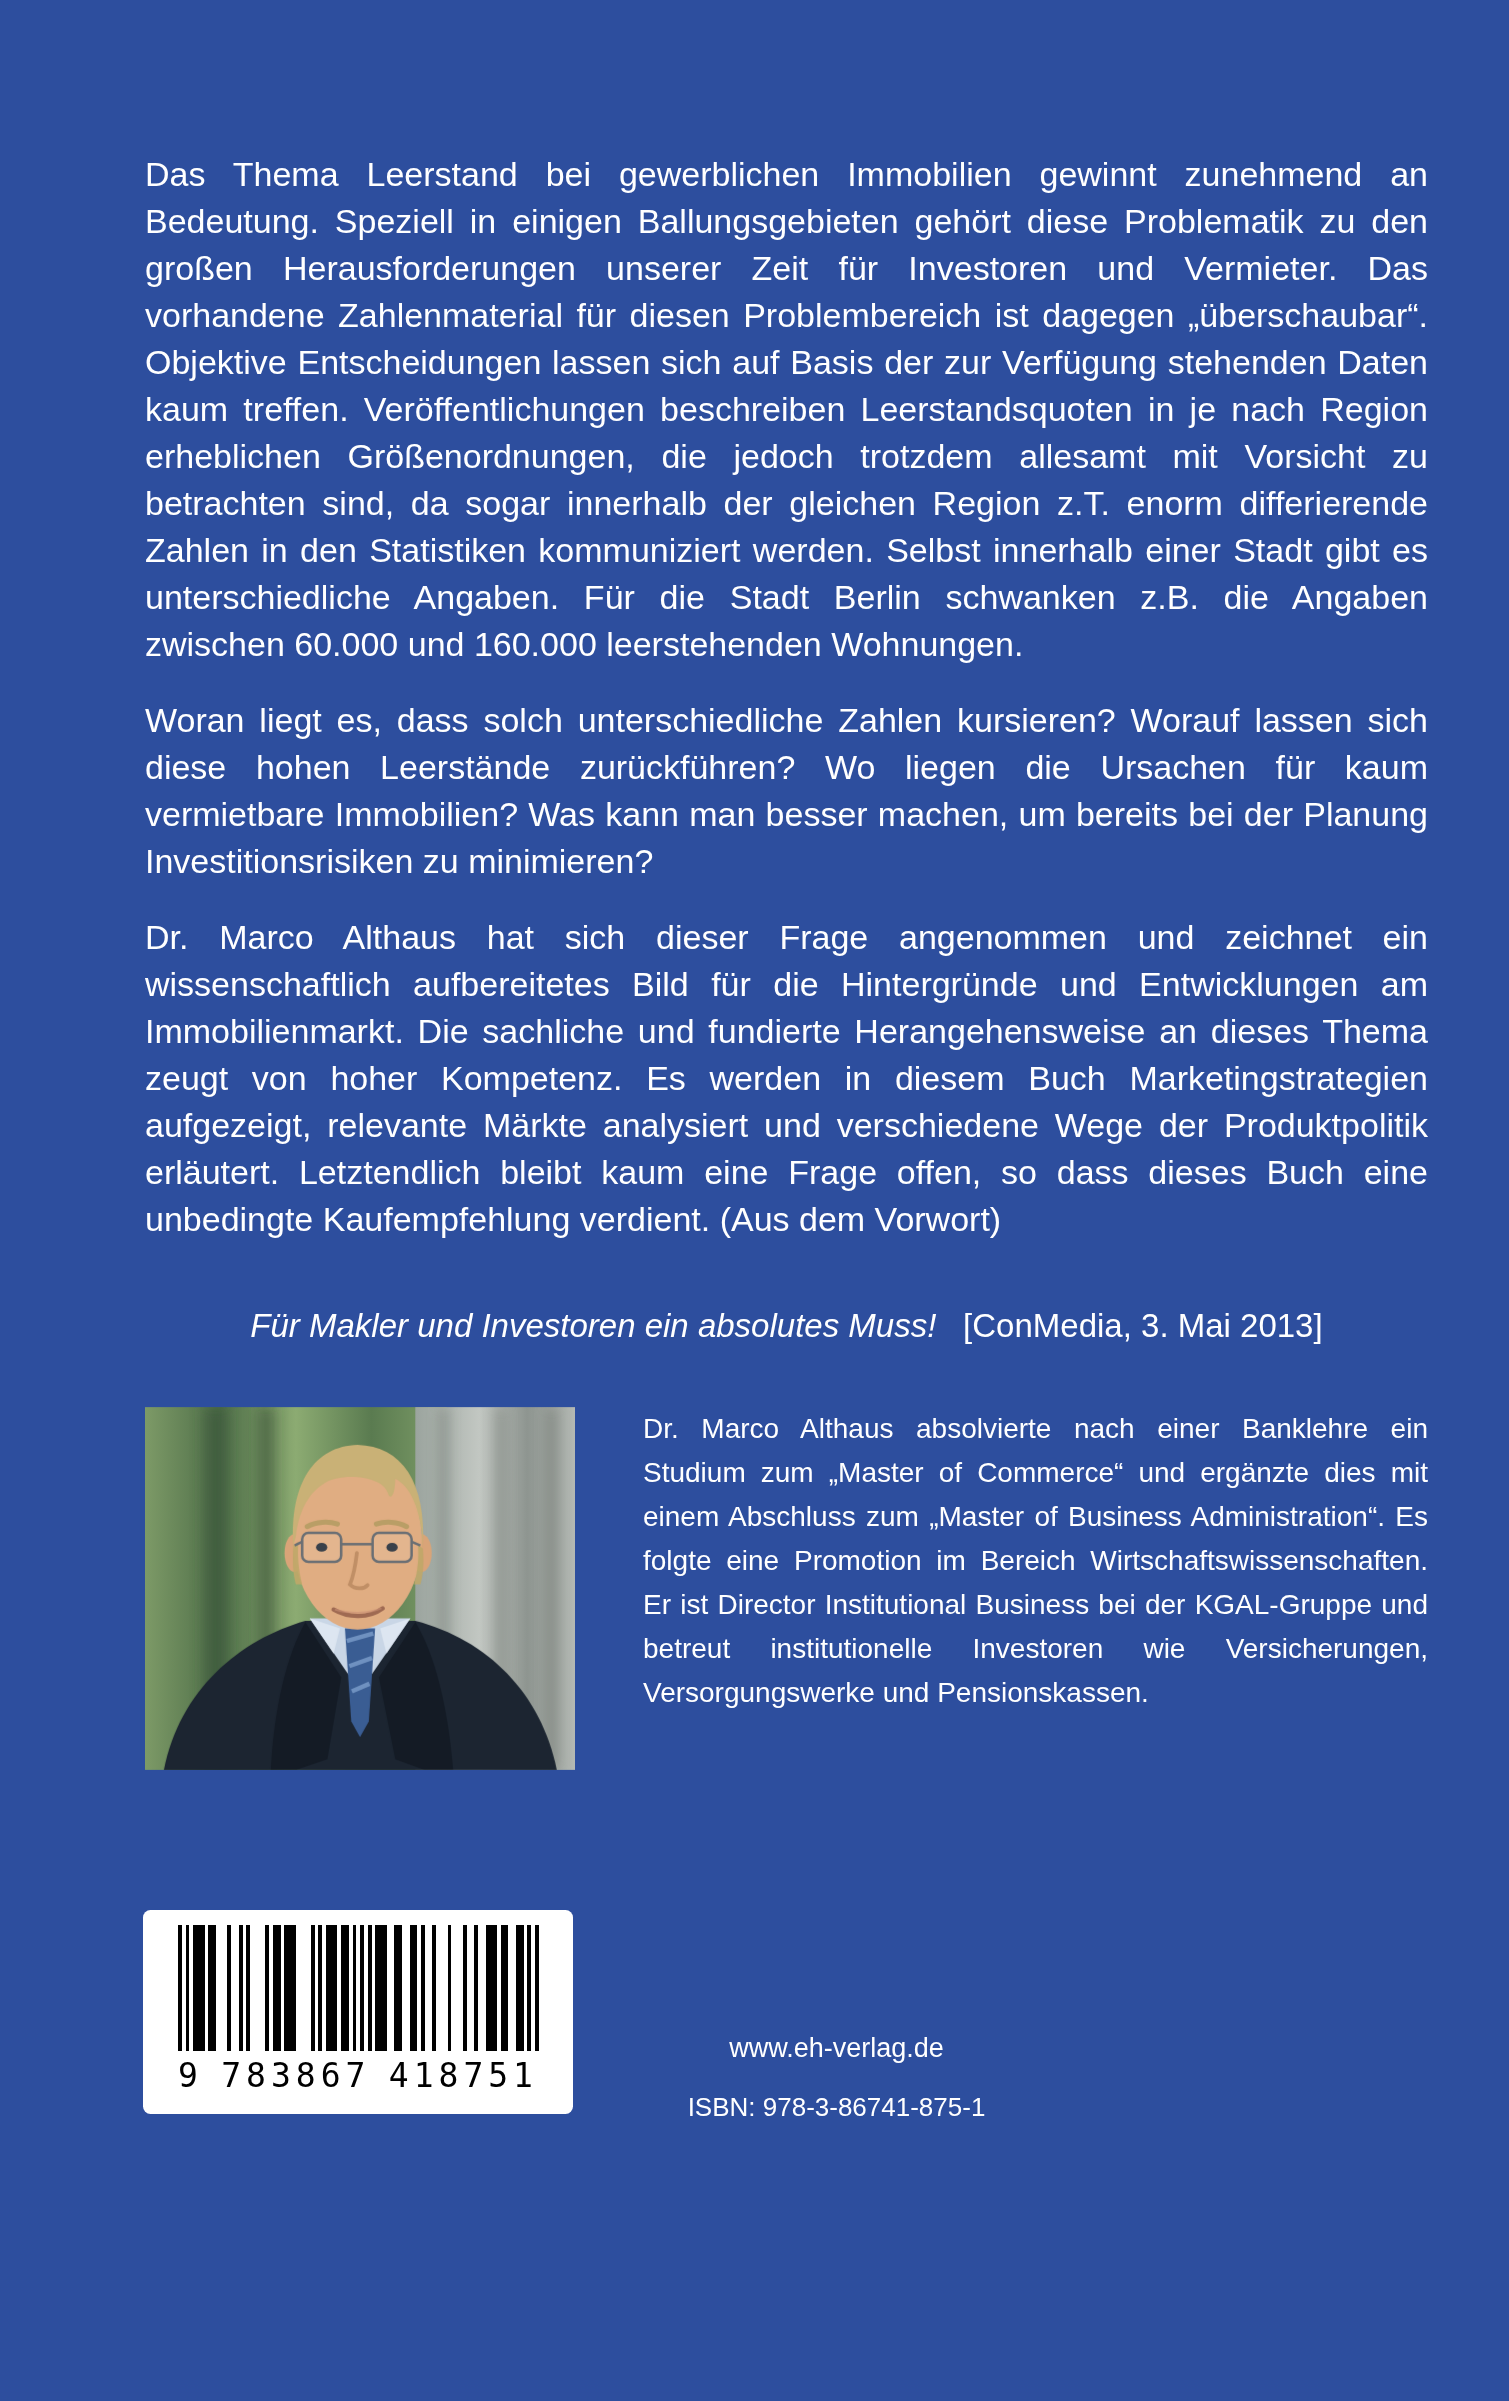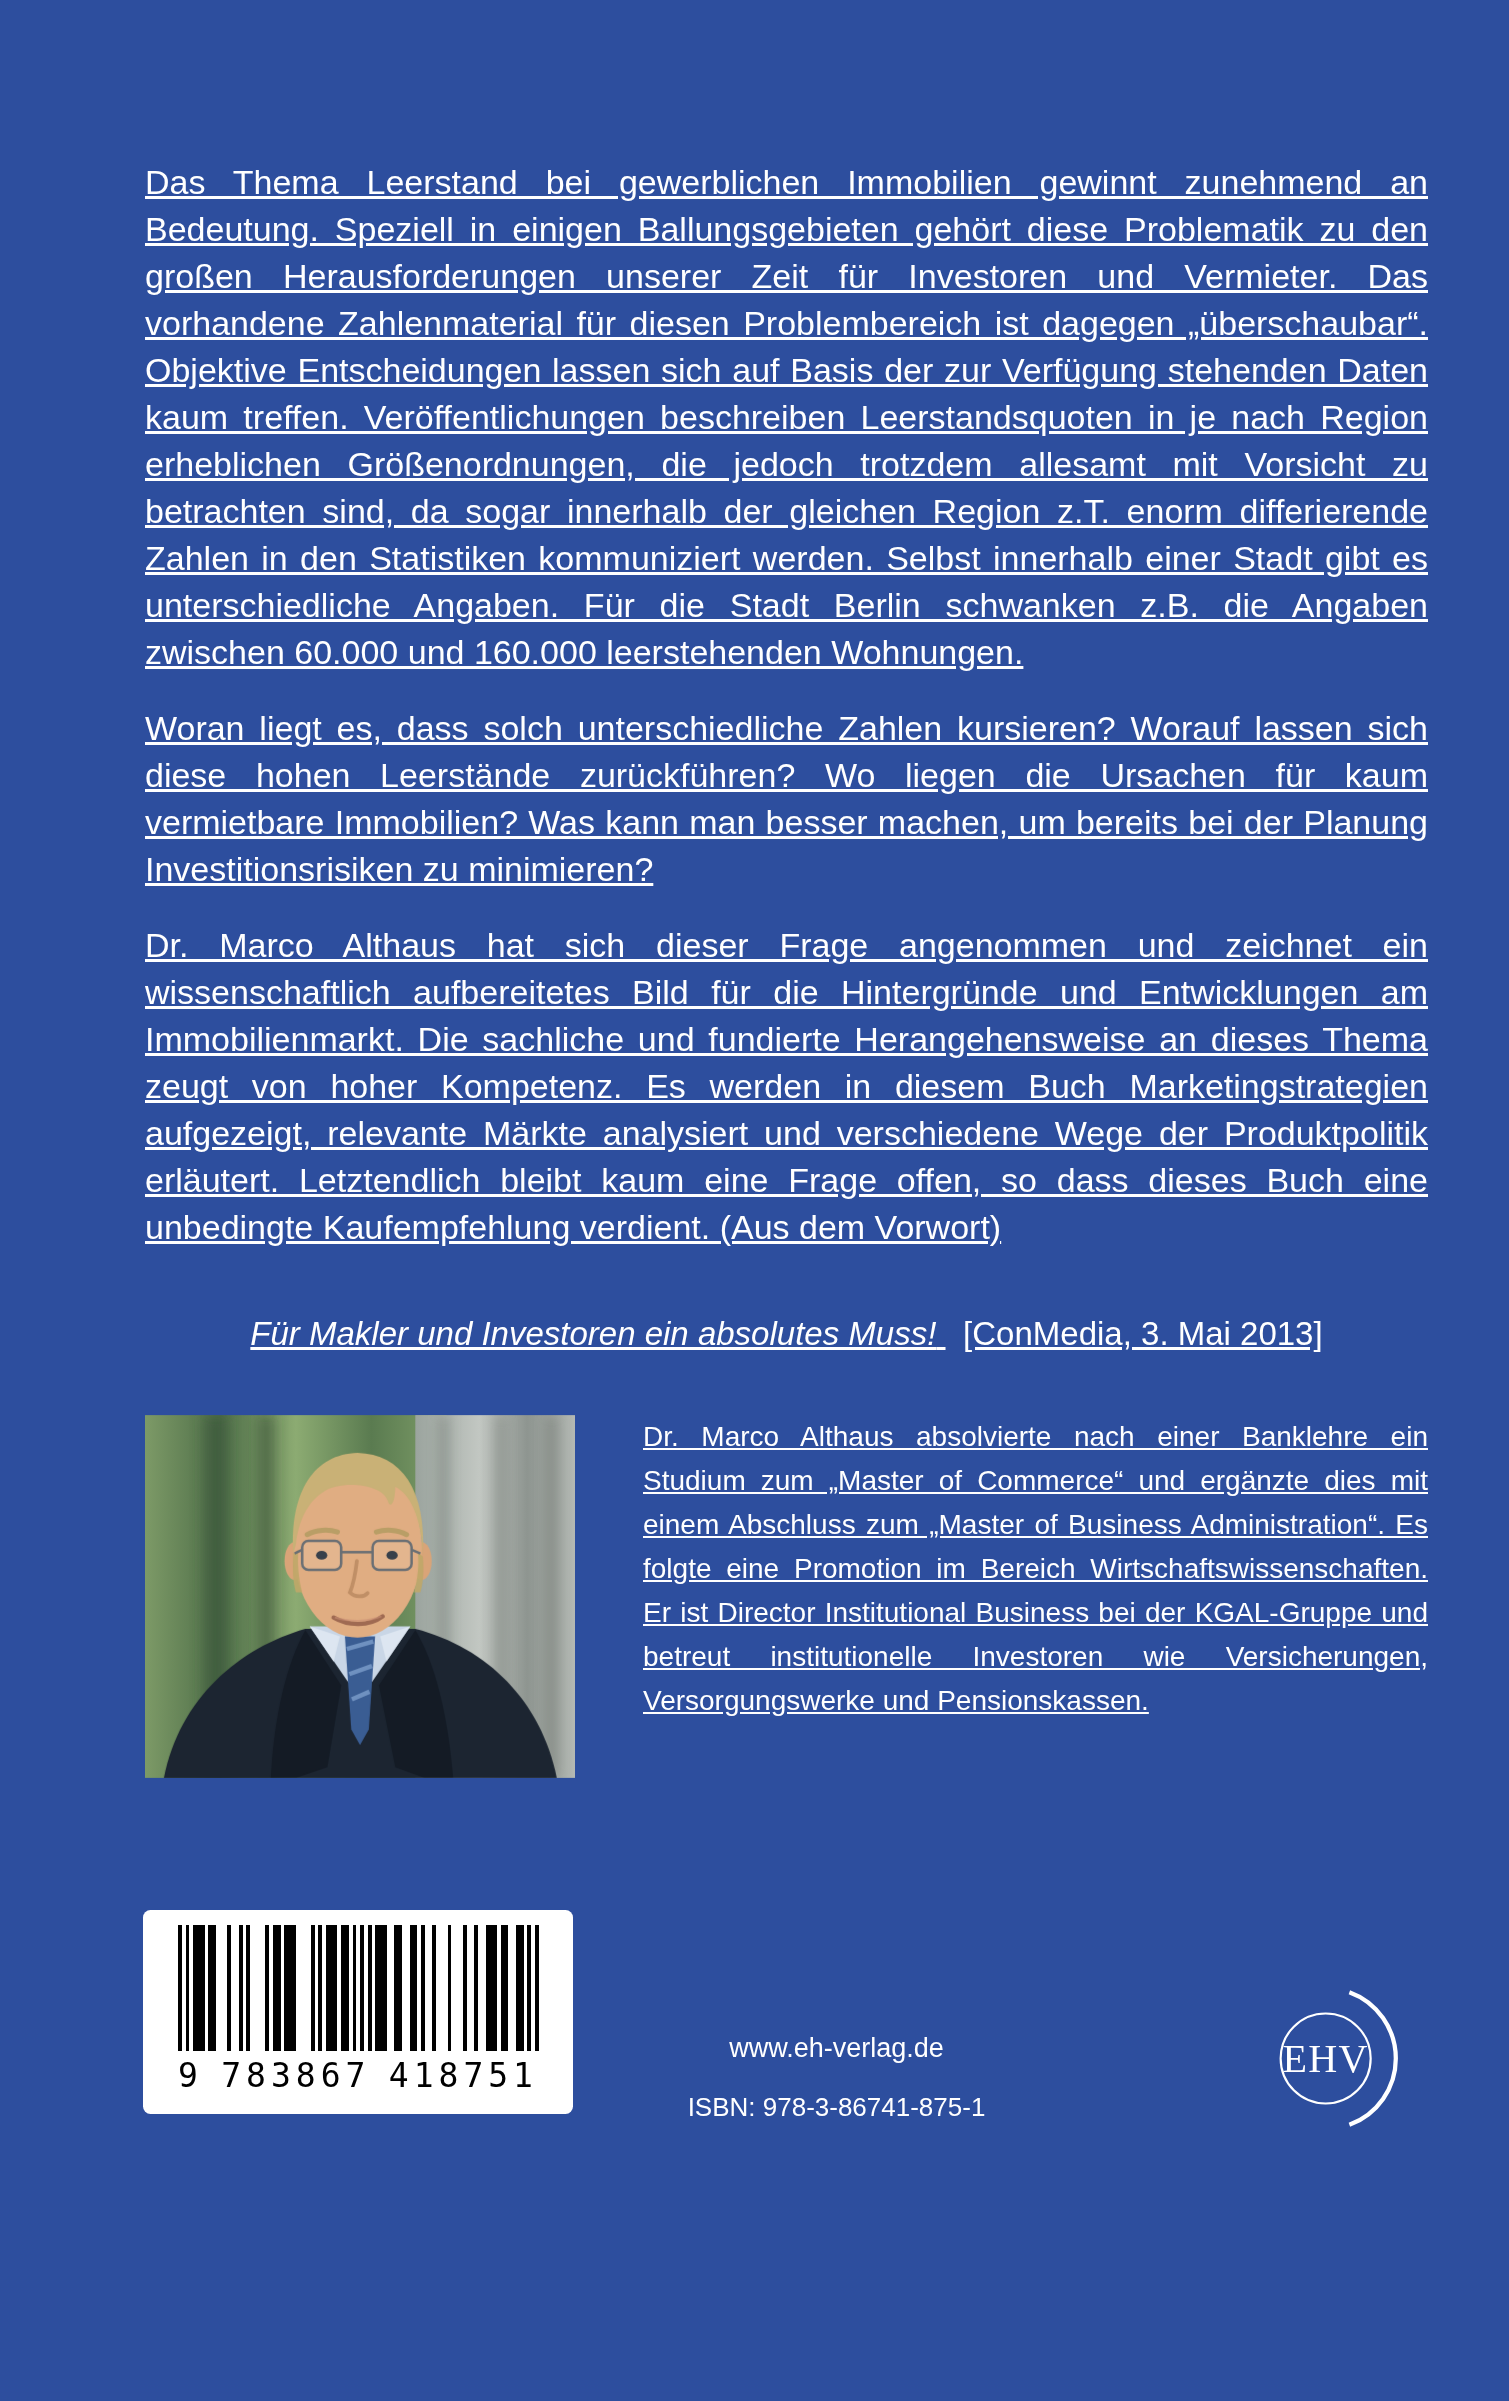--- a/index.html
+++ b/index.html
@@ -12,23 +12,22 @@
     height: 2401px;
     background: #2d4e9e;
     color: #ffffff;
     font-family: "Liberation Sans", sans-serif;
     overflow: hidden;
   }
 
   .content {
     position: absolute;
     left: 145px;
-    top: 159px;
+    top: 151px;
     width: 1283px;
-    text-decoration: underline;
   }
 
   .blurb {
     margin: 0 0 29px 0;
     font-size: 34px;
     line-height: 47px;
     text-align: justify;
     hyphens: auto;
     -webkit-hyphens: auto;
   }
@@ -292,22 +291,15 @@
       <span>783867</span>
       <span>418751</span>
     </div>
   </div>
 
   <div class="footer">
     <div class="site">www.eh-verlag.de</div>
     <div class="isbn">ISBN: 978-3-86741-875-1</div>
   </div>
 
-  <div class="logo">
-    <svg viewBox="0 0 240 250" role="img">
-      <circle cx="103" cy="125" r="74" fill="none" stroke="#ffffff" stroke-width="3.5"></circle>
-      <path d="M 142 16 A 116 116 0 0 1 142 234" fill="none" stroke="#ffffff" stroke-width="7"></path>
-      <text x="103" y="148" text-anchor="middle">EHV</text>
-    </svg>
-  </div>
 
 </div>
 
 
 </body></html>

